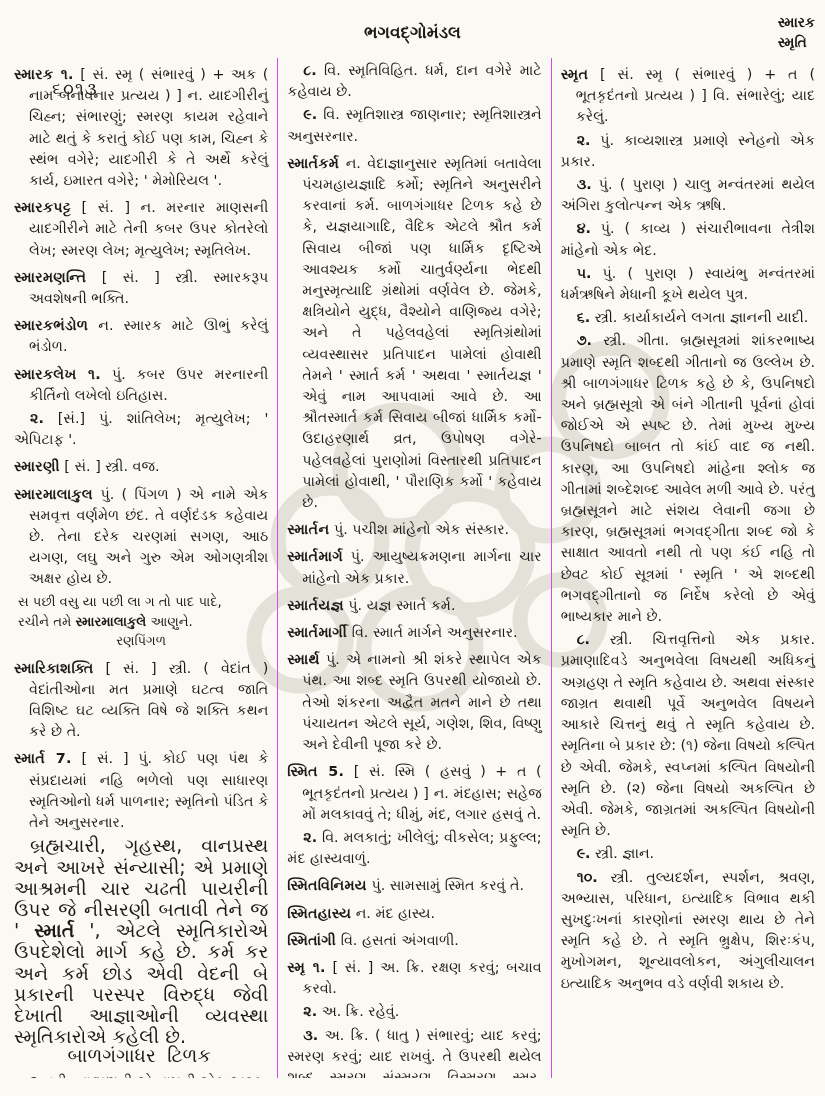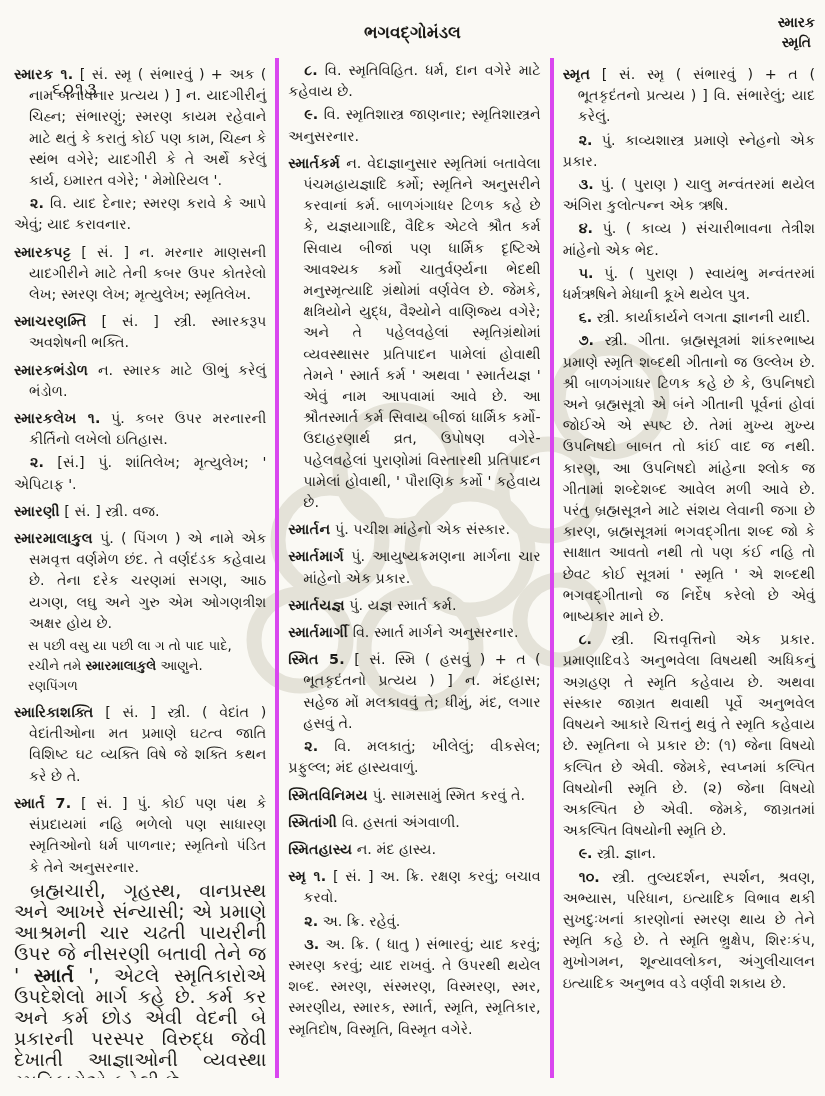--- a/index.html
+++ b/index.html
@@ -2,34 +2,34 @@
 <html lang="gu"><head>
 <meta charset="utf-8">
 <style>
   html,body{margin:0;padding:0;}
   .page{position:relative;width:825px;height:1096px;background:#faf9f4;overflow:hidden;
         font-family:"DejaVu Sans",sans-serif;color:#1b1a17;}
   .wm{position:absolute;left:0;top:0;z-index:0;}
   .hdr{position:absolute;left:0;top:0;width:100%;z-index:2;}
   .pageno{position:absolute;left:52px;top:78px;font-size:18px;font-weight:normal;letter-spacing:1px;}
   .title{position:absolute;left:0;right:0;top:22px;text-align:center;font-size:17px;font-weight:bold;}
-  .guides{position:absolute;right:10px;top:12px;text-align:center;font-size:14px;font-weight:bold;line-height:20px;}
+  .guides{position:absolute;right:10px;top:12px;text-align:left;font-size:14px;font-weight:bold;line-height:20px;}
   .cols{position:absolute;left:14px;top:58px;width:803px;height:1020px;display:flex;z-index:1;}
   .col{flex:1 1 0;padding:0 9px;overflow:hidden;font-size:14.3px;line-height:21.2px;text-align:justify;}
-  .col + .col{border-left:4px solid #d946ef;}
+  .col + .col{border-left:1px solid #d946ef;}
   .col:first-child{padding-left:0;}
   .col:last-child{padding-right:2px;}
   .para{margin:0;}
   .para.entry{padding-left:15px;text-indent:-15px;margin-top:6px;}
   .para.sense{text-indent:16px;margin-top:2px;}
   .para.note{text-indent:16px;margin-top:2px;font-size:19px;}
-  .para.verse{margin:2px 0 0 14px;font-size:13.2px;line-height:20px;}
+  .para.verse{margin:2px 0 0 4px;font-size:13.2px;line-height:20px;}
   .para .hw{font-weight:bold;letter-spacing:.3px;}
   .para .num{font-weight:bold;}
-  .attr{text-align:left;text-indent:0;padding-right:4px;}
+  .attr{text-align:center;text-indent:0;padding-right:4px;font-family:Liberation Mono, monospace;}
 </style>
 </head>
 <body>
 
 <div class="page">
 
   <svg class="wm" width="825" height="1096" viewBox="0 0 825 1096" aria-hidden="true">
     <g fill="none" stroke="#e4e2d8" stroke-width="15">
       <circle cx="398" cy="468" r="58"></circle>
       <circle cx="330" cy="540" r="52"></circle>
@@ -47,23 +47,22 @@
     <div class="title">ભગવદ્ગોમંડલ</div>
     <div class="guides">
       <div>સ્મારક</div>
       <div>સ્મૃતિ</div>
     </div>
   </header>
 
   <main class="cols">
     <section class="col">
         <div class="para entry"><span class="hw">સ્મારક ૧.</span> [ સં. સ્મૃ ( સંભારવું ) + અક ( નામ બનાવનાર પ્રત્યય ) ] ન. યાદગીરીનું ચિહ્ન; સંભારણું; સ્મરણ કાયમ રહેવાને માટે થતું કે કરાતું કોઈ પણ કામ, ચિહ્ન કે સ્થંભ વગેરે; યાદગીરી કે તે અર્થે કરેલું કાર્ય, ઇમારત વગેરે; ' મેમોરિયલ '.</div>
-        <div class="para sense"><span class="num">૨.</span> વિ. યાદ દેનાર; સ્મરણ કરાવે કે આપે એવું; યાદ કરાવનાર.</div>
         <div class="para entry"><span class="hw">સ્મારકપટ્ટ</span> [ સં. ] ન. મરનાર માણસની યાદગીરીને માટે તેની કબર ઉપર કોતરેલો લેખ; સ્મરણ લેખ; મૃત્યુલેખ; સ્મૃતિલેખ.</div>
-        <div class="para entry"><span class="hw">સ્માચરણમ્તિ</span> [ સં. ] સ્ત્રી. સ્મારકરૂપ અવશેષની ભક્તિ.</div>
+        <div class="para entry"><span class="hw">સ્મારમણન્તિ</span> [ સં. ] સ્ત્રી. સ્મારકરૂપ અવશેષની ભક્તિ.</div>
         <div class="para entry"><span class="hw">સ્મારકભંડોળ</span> ન. સ્મારક માટે ઊભું કરેલું ભંડોળ.</div>
         <div class="para entry"><span class="hw">સ્મારકલેખ ૧.</span> પું. કબર ઉપર મરનારની કીર્તિનો લખેલો ઇતિહાસ.</div>
         <div class="para sense"><span class="num">૨.</span> [સં.] પું. શાંતિલેખ; મૃત્યુલેખ; ' એપિટાફ '.</div>
         <div class="para entry"><span class="hw">સ્મારણી</span> [ સં. ] સ્ત્રી. વજ.</div>
         <div class="para entry"><span class="hw">સ્મારમાલાકુલ</span> પું. ( પિંગળ ) એ નામે એક સમવૃત્ત વર્ણમેળ છંદ. તે વર્ણદંડક કહેવાય છે. તેના દરેક ચરણમાં સગણ, આઠ યગણ, લઘુ અને ગુરુ એમ ઓગણત્રીશ અક્ષર હોય છે.</div>
         <div class="para verse">
           <div class="vline">સ પછી વસુ યા પછી લા ગ તો પાદ પાદે,</div>
           <div class="vline">રચીને તમે <b>સ્મારમાલાકુલે</b> આણુને.</div>
           <div class="attr">રણપિંગળ</div>
         </div>
@@ -74,25 +73,26 @@
         <div class="para sense"><span class="num">૩.</span> ન. એ નામની અટકનું માણસ.</div>
       </section>
     <section class="col">
         <div class="para sense"><span class="num">૮.</span> વિ. સ્મૃતિવિહિત. ધર્મ, દાન વગેરે માટે કહેવાય છે.</div>
         <div class="para sense"><span class="num">૯.</span> વિ. સ્મૃતિશાસ્ત્ર જાણનાર; સ્મૃતિશાસ્ત્રને અનુસરનાર.</div>
         <div class="para entry"><span class="hw">સ્માર્તકર્મ</span> ન. વેદાજ્ઞાનુસાર સ્મૃતિમાં બતાવેલા પંચમહાયજ્ઞાદિ કર્મો; સ્મૃતિને અનુસરીને કરવાનાં કર્મ. બાળગંગાધર ટિળક કહે છે કે, યજ્ઞયાગાદિ, વૈદિક એટલે શ્રૌત કર્મ સિવાય બીજાં પણ ધાર્મિક દૃષ્ટિએ આવશ્યક કર્મો ચાતુર્વર્ણ્યના ભેદથી મનુસ્મૃત્યાદિ ગ્રંથોમાં વર્ણવેલ છે. જેમકે, ક્ષત્રિયોને યુદ્ધ, વૈશ્યોને વાણિજ્ય વગેરે; અને તે પહેલવહેલાં સ્મૃતિગ્રંથોમાં વ્યવસ્થાસર પ્રતિપાદન પામેલાં હોવાથી તેમને ' સ્માર્ત કર્મ ' અથવા ' સ્માર્તયજ્ઞ ' એવું નામ આપવામાં આવે છે. આ શ્રૌતસ્માર્ત કર્મ સિવાય બીજાં ધાર્મિક કર્મો-ઉદાહરણાર્થ વ્રત, ઉપોષણ વગેરે-પહેલવહેલાં પુરાણોમાં વિસ્તારથી પ્રતિપાદન પામેલાં હોવાથી, ' પૌરાણિક કર્મો ' કહેવાય છે.</div>
         <div class="para entry"><span class="hw">સ્માર્તન</span> પું. પચીશ માંહેનો એક સંસ્કાર.</div>
         <div class="para entry"><span class="hw">સ્માર્તમાર્ગ</span> પું. આયુષ્યક્રમણના માર્ગના ચાર માંહેનો એક પ્રકાર.</div>
         <div class="para entry"><span class="hw">સ્માર્તયજ્ઞ</span> પું. યજ્ઞ સ્માર્ત કર્મ.</div>
         <div class="para entry"><span class="hw">સ્માર્તમાર્ગી</span> વિ. સ્માર્ત માર્ગને અનુસરનાર.</div>
+        <div class="para entry"><span class="hw">સ્માર્થ</span> પું. એ નામનો શ્રી શંકરે સ્થાપેલ એક પંથ. આ શબ્દ સ્મૃતિ ઉપરથી યોજાયો છે. તેઓ શંકરના અદ્વૈત મતને માને છે તથા પંચાયતન એટલે સૂર્ય, ગણેશ, શિવ, વિષ્ણુ અને દેવીની પૂજા કરે છે.</div>
         <div class="para entry"><span class="hw">સ્મિત 5.</span> [ સં. સ્મિ ( હસવું ) + ત ( ભૂતકૃદંતનો પ્રત્યય ) ] ન. મંદહાસ; સહેજ મોં મલકાવવું તે; ધીમું, મંદ, લગાર હસવું તે.</div>
         <div class="para sense"><span class="num">૨.</span> વિ. મલકાતું; ખીલેલું; વીકસેલ; પ્રફુલ્લ; મંદ હાસ્યવાળું.</div>
         <div class="para entry"><span class="hw">સ્મિતવિનિમય</span> પું. સામસામું સ્મિત કરવું તે.</div>
+        <div class="para entry"><span class="hw">સ્મિતહાસ્ય</span> ન. મંદ હાસ્ય.</div>
         <div class="para entry"><span class="hw">સ્મિતાંગી</span> વિ. હસતાં અંગવાળી.</div>
-        <div class="para entry"><span class="hw">સ્મિતહાસ્ય</span> ન. મંદ હાસ્ય.</div>
         <div class="para entry"><span class="hw">સ્મૃ ૧.</span> [ સં. ] અ. ક્રિ. રક્ષણ કરવું; બચાવ કરવો.</div>
         <div class="para sense"><span class="num">૨.</span> અ. ક્રિ. રહેવું.</div>
         <div class="para sense"><span class="num">૩.</span> અ. ક્રિ. ( ધાતુ ) સંભારવું; યાદ કરવું; સ્મરણ કરવું; યાદ રાખવું. તે ઉપરથી થયેલ શબ્દ. સ્મરણ, સંસ્મરણ, વિસ્મરણ, સ્મર, સ્મરણીય, સ્મારક, સ્માર્ત, સ્મૃતિ, સ્મૃતિકાર, સ્મૃતિદોષ, વિસ્મૃતિ, વિસ્મૃત વગેરે.</div>
       </section>
     <section class="col">
         <div class="para entry"><span class="hw">સ્મૃત</span> [ સં. સ્મૃ ( સંભારવું ) + ત ( ભૂતકૃદંતનો પ્રત્યય ) ] વિ. સંભારેલું; યાદ કરેલું.</div>
         <div class="para sense"><span class="num">૨.</span> પું. કાવ્યશાસ્ત્ર પ્રમાણે સ્નેહનો એક પ્રકાર.</div>
         <div class="para sense"><span class="num">૩.</span> પું. ( પુરાણ ) ચાલુ મન્વંતરમાં થયેલ અંગિરા કુલોત્પન્ન એક ઋષિ.</div>
         <div class="para sense"><span class="num">૪.</span> પું. ( કાવ્ય ) સંચારીભાવના તેત્રીશ માંહેનો એક ભેદ.</div>
         <div class="para sense"><span class="num">૫.</span> પું. ( પુરાણ ) સ્વાયંભુ મન્વંતરમાં ધર્મઋષિને મેધાની કૂખે થયેલ પુત્ર.</div>

